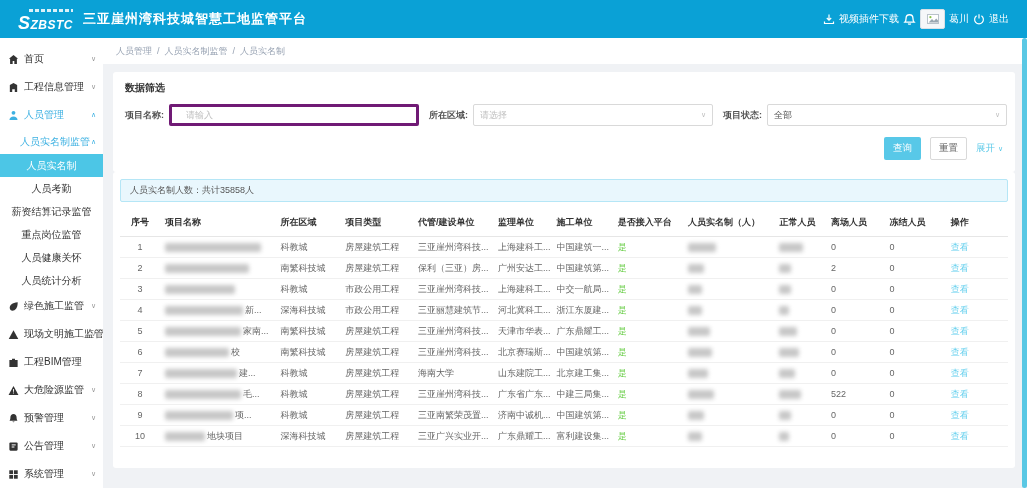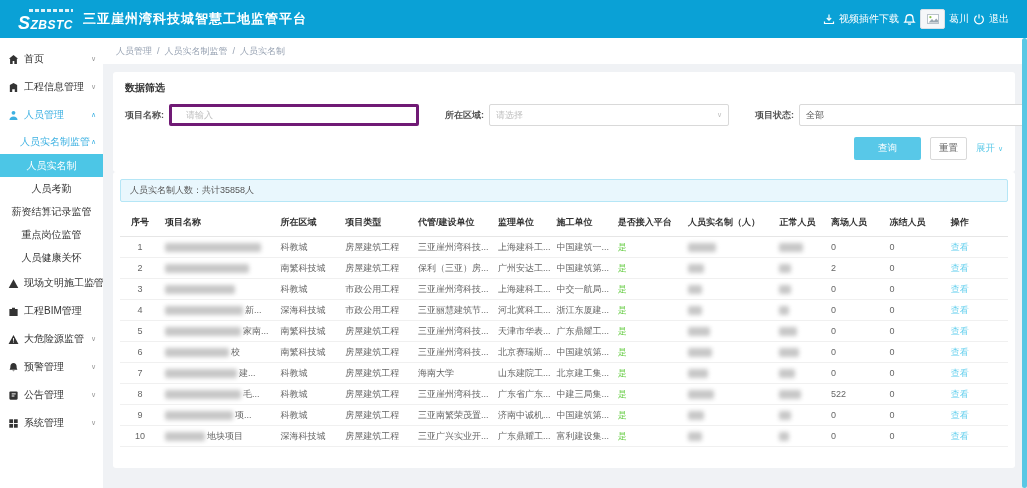--- a/index.html
+++ b/index.html
@@ -42,36 +42,36 @@
 
   
   .main { flex:1; position:relative; overflow:hidden; }
   .v-scrollbar { position:absolute; top:0; right:0; bottom:0; width:5px;
     background:#5ac8e4; border-radius:3px; cursor:pointer; }
   .breadcrumb { height:26px; background:#fff; display:flex; align-items:center;
     padding-left:13px; font-size:9px; color:#98a3b3; gap:5px; }
   .card { background:#fff; border-radius:3px; }
   .filter-card { margin:8px 12px 0 10px; padding:0 8px; }
   .filter-title { font-size:10px; color:#333; font-weight:bold; padding:9px 4px 7px; }
-  .filter-fields { display:flex; align-items:flex-end; padding:2px 4px;gap:16px; }
+  .filter-fields { display:flex; align-items:flex-end; padding:2px 4px; }
   .f-item { display:flex; align-items:center; margin-right:10px; }
   .f-label { font-size:9px; color:#555; font-weight:bold; margin-right:5px; white-space:nowrap; }
   .f-input { width:250px; height:22px; border:3px solid #701a75; border-radius:2px;
     font-size:9px; color:#555; padding:0 14px; outline:none;
     font-family:"Liberation Sans","DejaVu Sans",sans-serif; }
   .f-input::placeholder { color:#bfbfbf; }
   .f-select { width:240px; height:22px; border:1px solid #d9d9d9; border-radius:2px;
     font-size:9px; display:flex; align-items:center; justify-content:space-between;
     padding:0 6px; color:#bfbfbf; cursor:pointer; background:#fff; }
   .f-select.has-value { color:#555; }
   .sel-arrow { color:#bfbfbf; font-size:7px; }
   .filter-actions { display:flex; justify-content:flex-end; align-items:center; gap:9px;
     padding:9px 4px 12px; }
   .btn-primary { background:#58c8e8; color:#fff; border:none; border-radius:2px;
-    font-size:9.5px; padding:5px 24px; cursor:pointer; }
+    font-size:9.5px; padding:5px 9px; cursor:pointer; }
   .btn-default { background:#fff; color:#666; border:1px solid #d9d9d9; border-radius:2px;
     font-size:9.5px; padding:4px 8px; cursor:pointer; }
   .link-expand { color:#58c8e8; font-size:9.5px; display:flex; align-items:center; gap:3px;
     cursor:pointer; }
   .link-expand .s-chev2 { font-size:7px; }
 
   .export-row { display:flex; justify-content:flex-end; margin:6px 12px 6px 10px; }
   .btn-export { background:#fff; border:1px solid #8edcf2; color:#58c8e8; font-size:9px;
     padding:4px 8px; border-radius:2px; cursor:pointer; }
 
@@ -175,20 +175,32 @@
         </div>
         <div class="side-leaf">
           <span>薪资结算记录监管</span>
         </div>
         <div class="side-leaf">
           <span>重点岗位监管</span>
         </div>
         <div class="side-leaf">
           <span>人员健康关怀</span>
         </div>
+        <div class="side-leaf">
+          <span>人员统计分析</span>
+        </div>
+        <div class="side-top">
+          <span class="s-icon">
+            <svg viewBox="0 0 12 12">
+              <path d="M10.6 1.4C4.4 1.9 1.9 4.7 1.9 7.6c0 1.8 1.4 2.9 3 2.9 2.9 0 5.7-2.4 5.7-9.1Z"></path>
+            </svg>
+          </span>
+          <span>绿色施工监管</span>
+          <span class="s-chev">∨</span>
+        </div>
         <div class="side-top">
           <span class="s-icon">
             <svg viewBox="0 0 12 12">
               <path d="M6 1.4 11.2 10.8H.8Z"></path>
             </svg>
           </span>
           <span>现场文明施工监管</span>
           <span class="s-chev">∨</span>
         </div>
         <div class="side-top">

